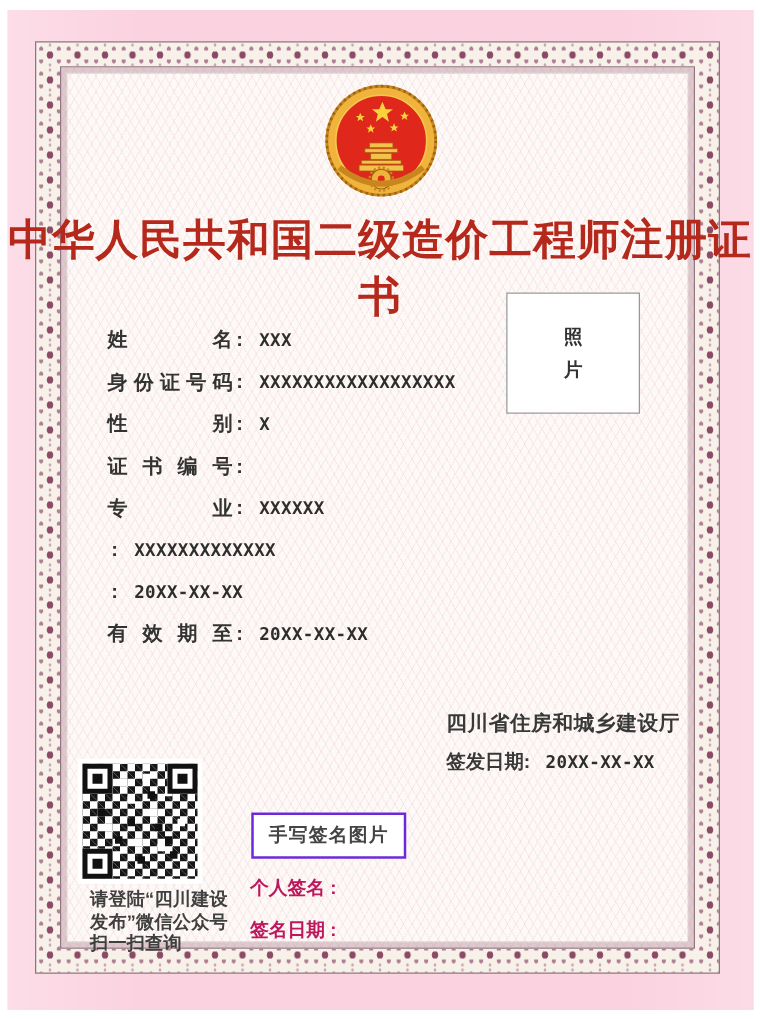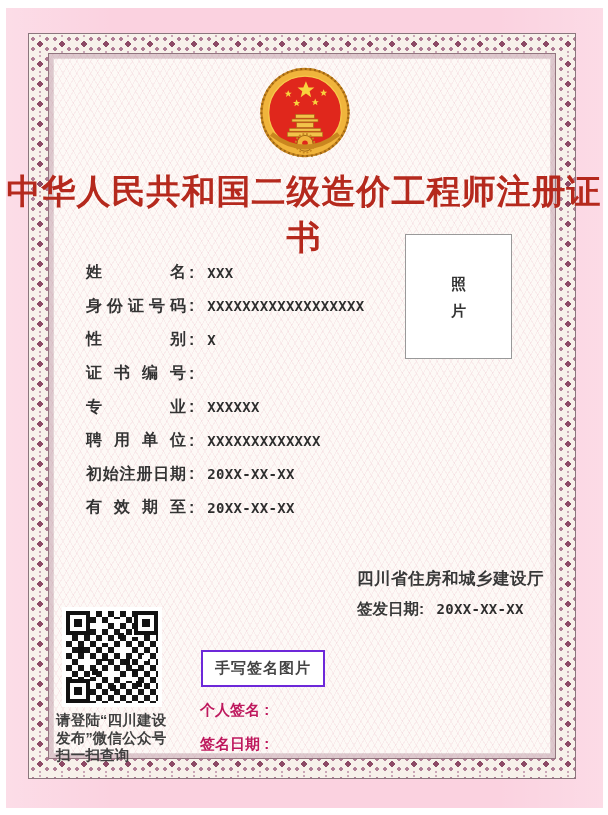--- a/index.html
+++ b/index.html
@@ -39,21 +39,21 @@
   
   .fields{position:absolute;left:86px;top:212px;width:320px;margin-top:44px;}
   .f-row{height:33.6px;display:flex;align-items:center;}
   .f-label{display:inline-block;width:100px;font-size:16px;font-weight:700;color:#333;
         text-align:justify;text-align-last:justify;}
   .f-colon{font-size:16px;font-weight:700;color:#333;margin-left:3px;}
   .f-value{margin-left:13px;font-family:"DejaVu Sans Mono",monospace;font-size:14px;
         font-weight:600;color:#2e2e2e;white-space:nowrap;letter-spacing:.3px;}
 
   
-  .photo{position:absolute;left:405px;top:234px;width:107px;height:125px;background:#fff;
+  .photo{position:absolute;left:405px;top:234px;width:107px;height:97px;background:#fff;
         border:1px solid #999;box-sizing:border-box;display:flex;align-items:center;justify-content:center;}
   .photo-label{width:16px;font-size:15px;font-weight:700;color:#333;line-height:27px;
         word-break:break-all;text-align:center;}
 
   
   .issuer{position:absolute;left:357px;top:568px;}
   .issuer-name{font-size:16.5px;font-weight:700;color:#383838;letter-spacing:.5px;}
   .issue-date{margin-top:9px;font-size:15.5px;font-weight:700;color:#383838;}
   .issue-date .f-value{margin-left:8px;}
 
@@ -66,21 +66,21 @@
         background-position:0 0,6px 6px;background-size:12px 12px;}
   .qr-noise{position:absolute;left:4px;top:4px;width:6px;height:6px;background:transparent;
         box-shadow:30px 12px #fff,54px 36px #fff,18px 48px #fff,66px 20px #fff,42px 60px #fff,
           76px 44px #fff,24px 70px #fff,60px 64px #fff,36px 26px #fff,48px 8px #fff,
           12px 36px #111,66px 58px #111,36px 44px #111,52px 22px #111,26px 58px #111,
           70px 70px #111,44px 74px #111,58px 48px #111;}
   .qr-finder{position:absolute;width:24px;height:24px;border:4px solid #111;background:#fff;
         box-sizing:border-box;display:flex;align-items:center;justify-content:center;}
   .qr-finder i{display:block;width:8px;height:8px;background:#111;}
   .qr-finder.tl{left:4px;top:4px;} .qr-finder.tr{right:4px;top:4px;} .qr-finder.bl{left:4px;bottom:4px;}
-  .qr-caption{position:absolute;left:56px;top:712px;font-size:14.5px;line-height:17.5px;
+  .qr-caption{position:absolute;left:72px;top:712px;font-size:14.5px;line-height:17.5px;
         font-weight:600;color:#3f3f3f;letter-spacing:.2px;}
 
   
   .sig-box{position:absolute;left:201px;top:650px;width:124px;height:37px;background:#fff;
         border:2px solid #6d28d9;box-sizing:border-box;display:flex;align-items:center;justify-content:center;}
   .sig-box-label{font-size:15px;font-weight:700;color:#444;letter-spacing:1px;}
   .sig-line{position:absolute;left:200px;font-size:15px;font-weight:600;color:#be185d;}
   .sig-line.personal{top:701px;} .sig-line.date{top:735px;}
 </style>
 </head>
@@ -147,26 +147,24 @@
       <div class="f-row">
         <span class="f-label">证书编号</span>
           <span class="f-colon">:</span>
       </div>
       <div class="f-row">
         <span class="f-label">专业</span>
           <span class="f-colon">:</span>
         <span class="f-value">XXXXXX</span>
       </div>
       <div class="f-row">
-        <span class="f-label">聘用单位</span>
           <span class="f-colon">:</span>
         <span class="f-value">XXXXXXXXXXXXX</span>
       </div>
       <div class="f-row">
-        <span class="f-label">初始注册日期</span>
           <span class="f-colon">:</span>
         <span class="f-value">20XX-XX-XX</span>
       </div>
       <div class="f-row">
         <span class="f-label">有效期至</span>
           <span class="f-colon">:</span>
         <span class="f-value">20XX-XX-XX</span>
       </div>
     </div>
 

